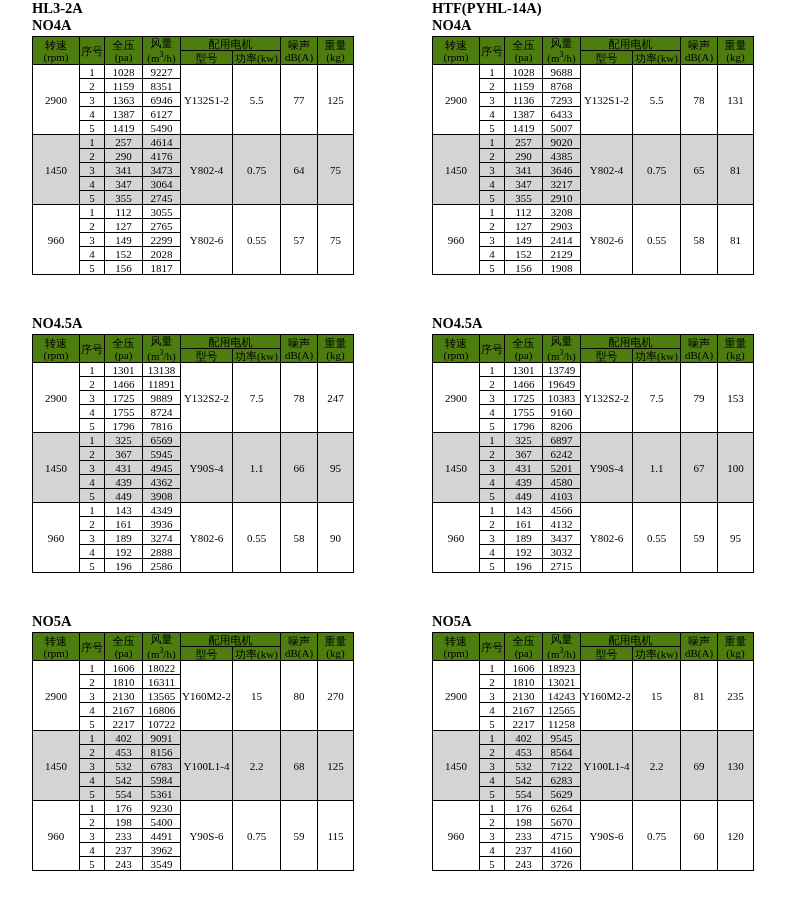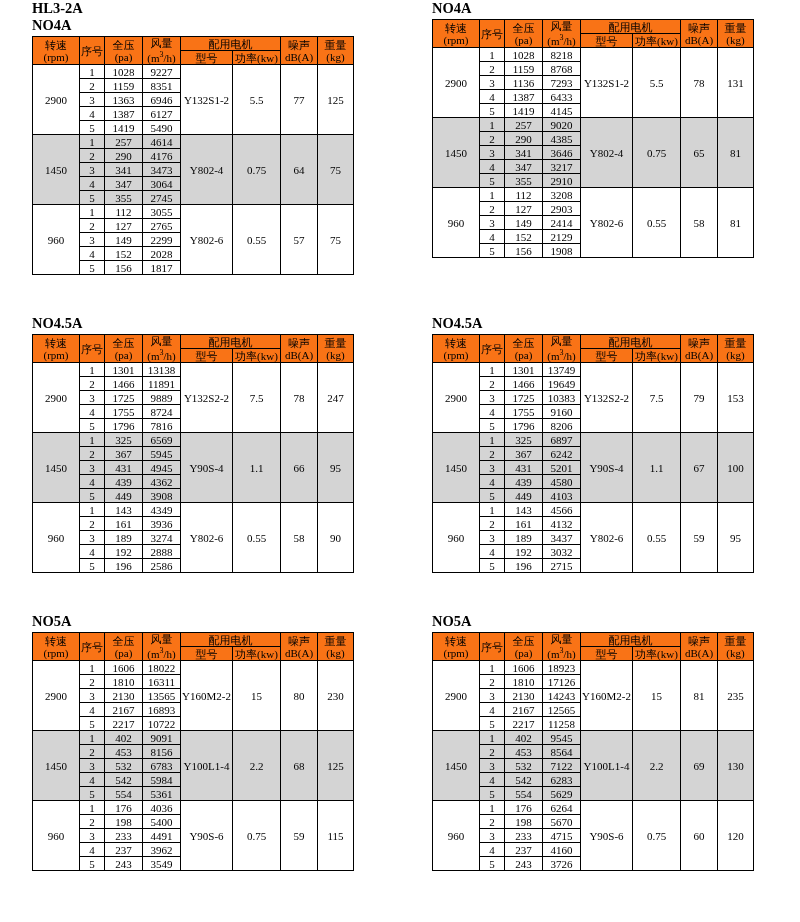--- a/index.html
+++ b/index.html
@@ -44,21 +44,21 @@
   table.fan td, table.fan th{
     border:1px solid #000;
     text-align:center;
     vertical-align:middle;
     padding:0;
     line-height:12px;
     height:13px;
     font-weight:normal;
   }
   table.fan thead td{
-    background:#f97316;
+    background:#4d7c0f;
     font-size:11px;
     line-height:12px;
     font-family:Liberation Serif, serif;
   }
   .hdr2{ height:26px; }
   .rowshade{ background:#d4d4d4; }
   .sup{ font-size:8px; vertical-align:super; }
   
   col.c-rpm{width:47px}
   col.c-no{width:25px}
@@ -197,20 +197,21 @@
                 <td>5</td>
                 <td>156</td>
                 <td>1817</td>
               </tr>
             </tbody>
           </table>
         </div>
     </div>
     <div class="col">
       <div class="block">
+          <div class="model-title">HTF(PYHL-14A)</div>
           <div class="model-title">NO4A</div>
           <div class="titlegap"></div>
           <table class="fan">
             <colgroup>
               <col class="c-rpm">
               <col class="c-no">
               <col class="c-pa">
               <col class="c-fl">
               <col class="c-mt">
               <col class="c-kw">
@@ -230,21 +231,21 @@
               <tr>
                 <td>型号</td>
                 <td>功率(kw)</td>
               </tr>
             </thead>
             <tbody>
               <tr>
                 <td rowspan="5">2900</td>
                 <td>1</td>
                 <td>1028</td>
-                <td>8218</td>
+                <td>9688</td>
                 <td rowspan="5">Y132S1-2</td>
                 <td rowspan="5">5.5</td>
                 <td rowspan="5">78</td>
                 <td rowspan="5">131</td>
               </tr>
               <tr>
                 <td>2</td>
                 <td>1159</td>
                 <td>8768</td>
               </tr>
@@ -254,21 +255,21 @@
                 <td>7293</td>
               </tr>
               <tr>
                 <td>4</td>
                 <td>1387</td>
                 <td>6433</td>
               </tr>
               <tr>
                 <td>5</td>
                 <td>1419</td>
-                <td>4145</td>
+                <td>5007</td>
               </tr>
               <tr class="rowshade">
                 <td rowspan="5">1450</td>
                 <td>1</td>
                 <td>257</td>
                 <td>9020</td>
                 <td rowspan="5">Y802-4</td>
                 <td rowspan="5">0.75</td>
                 <td rowspan="5">65</td>
                 <td rowspan="5">81</td>
@@ -615,36 +616,36 @@
             </thead>
             <tbody>
               <tr>
                 <td rowspan="5">2900</td>
                 <td>1</td>
                 <td>1606</td>
                 <td>18022</td>
                 <td rowspan="5">Y160M2-2</td>
                 <td rowspan="5">15</td>
                 <td rowspan="5">80</td>
-                <td rowspan="5">230</td>
+                <td rowspan="5">270</td>
               </tr>
               <tr>
                 <td>2</td>
                 <td>1810</td>
                 <td>16311</td>
               </tr>
               <tr>
                 <td>3</td>
                 <td>2130</td>
                 <td>13565</td>
               </tr>
               <tr>
                 <td>4</td>
                 <td>2167</td>
-                <td>16893</td>
+                <td>16806</td>
               </tr>
               <tr>
                 <td>5</td>
                 <td>2217</td>
                 <td>10722</td>
               </tr>
               <tr class="rowshade">
                 <td rowspan="5">1450</td>
                 <td>1</td>
                 <td>402</td>
@@ -671,21 +672,21 @@
               </tr>
               <tr class="rowshade">
                 <td>5</td>
                 <td>554</td>
                 <td>5361</td>
               </tr>
               <tr>
                 <td rowspan="5">960</td>
                 <td>1</td>
                 <td>176</td>
-                <td>4036</td>
+                <td>9230</td>
                 <td rowspan="5">Y90S-6</td>
                 <td rowspan="5">0.75</td>
                 <td rowspan="5">59</td>
                 <td rowspan="5">115</td>
               </tr>
               <tr>
                 <td>2</td>
                 <td>198</td>
                 <td>5400</td>
               </tr>
@@ -745,21 +746,21 @@
                 <td>1606</td>
                 <td>18923</td>
                 <td rowspan="5">Y160M2-2</td>
                 <td rowspan="5">15</td>
                 <td rowspan="5">81</td>
                 <td rowspan="5">235</td>
               </tr>
               <tr>
                 <td>2</td>
                 <td>1810</td>
-                <td>17126</td>
+                <td>13021</td>
               </tr>
               <tr>
                 <td>3</td>
                 <td>2130</td>
                 <td>14243</td>
               </tr>
               <tr>
                 <td>4</td>
                 <td>2167</td>
                 <td>12565</td>

